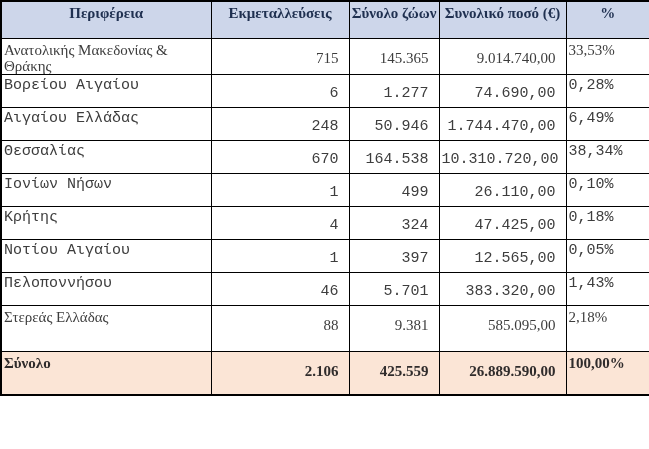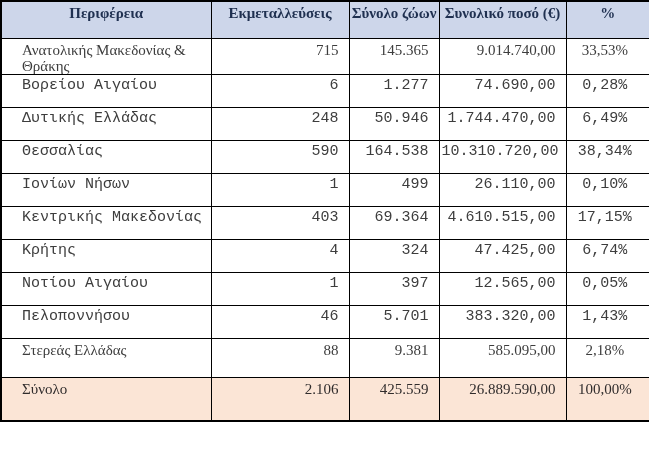--- a/index.html
+++ b/index.html
@@ -36,29 +36,29 @@
     color: var(--header-fg);
     font-weight: bold;
     text-align: center;
     padding: 3px 2px 0 2px;
     margin-left: 32px;
   }
   tr.head { height: 37px; }
   
   tr.r0 { height: 36px; }
   tr.r  { height: 33px; font-family: Liberation Mono, monospace; }
-  tr.r10 { height: 39px; }
-  td.region { text-align: left;  padding: 3px 2px 0 20px; margin-top: 28px; }
-  td.num    { text-align: right; padding: 3px 10px 0 2px; }
-  td.pct    { text-align: center; padding: 3px 8px 0 2px; margin-left: 12px; }
+  tr.r10 { height: 46px; }
+  td.region { text-align: left;  padding: 3px 2px 0 2px; margin-top: 28px; }
+  td.num    { text-align: right; padding: 11px 10px 0 2px; }
+  td.pct    { text-align: left; padding: 3px 8px 0 2px; margin-left: 12px; }
   
   tr.total { height: 44px; }
   tr.total td {
     background: var(--total-bg);
-    font-weight: normal;
+    font-weight: bold;
     color: #302c2c;
   }
 </style>
 </head>
 <body>
 
 <table class="stats">
   <colgroup>
     <col style="width:210px">
     <col style="width:138px">
@@ -83,53 +83,46 @@
       <td class="pct">33,53%</td>
     </tr>
     <tr class="r">
       <td class="region">Βορείου Αιγαίου</td>
       <td class="num">6</td>
       <td class="num">1.277</td>
       <td class="num">74.690,00</td>
       <td class="pct">0,28%</td>
     </tr>
     <tr class="r">
-      <td class="region">Δυτικής Ελλάδας</td>
+      <td class="region">Αιγαίου Ελλάδας</td>
       <td class="num">248</td>
       <td class="num">50.946</td>
       <td class="num">1.744.470,00</td>
       <td class="pct">6,49%</td>
     </tr>
     <tr class="r">
       <td class="region">Θεσσαλίας</td>
-      <td class="num">590</td>
+      <td class="num">670</td>
       <td class="num">164.538</td>
       <td class="num">10.310.720,00</td>
       <td class="pct">38,34%</td>
     </tr>
     <tr class="r">
       <td class="region">Ιονίων Νήσων</td>
       <td class="num">1</td>
       <td class="num">499</td>
       <td class="num">26.110,00</td>
       <td class="pct">0,10%</td>
     </tr>
     <tr class="r">
-      <td class="region">Κεντρικής Μακεδονίας</td>
-      <td class="num">403</td>
-      <td class="num">69.364</td>
-      <td class="num">4.610.515,00</td>
-      <td class="pct">17,15%</td>
-    </tr>
-    <tr class="r">
       <td class="region">Κρήτης</td>
       <td class="num">4</td>
       <td class="num">324</td>
       <td class="num">47.425,00</td>
-      <td class="pct">6,74%</td>
+      <td class="pct">0,18%</td>
     </tr>
     <tr class="r">
       <td class="region">Νοτίου Αιγαίου</td>
       <td class="num">1</td>
       <td class="num">397</td>
       <td class="num">12.565,00</td>
       <td class="pct">0,05%</td>
     </tr>
     <tr class="r">
       <td class="region">Πελοποννήσου</td>

